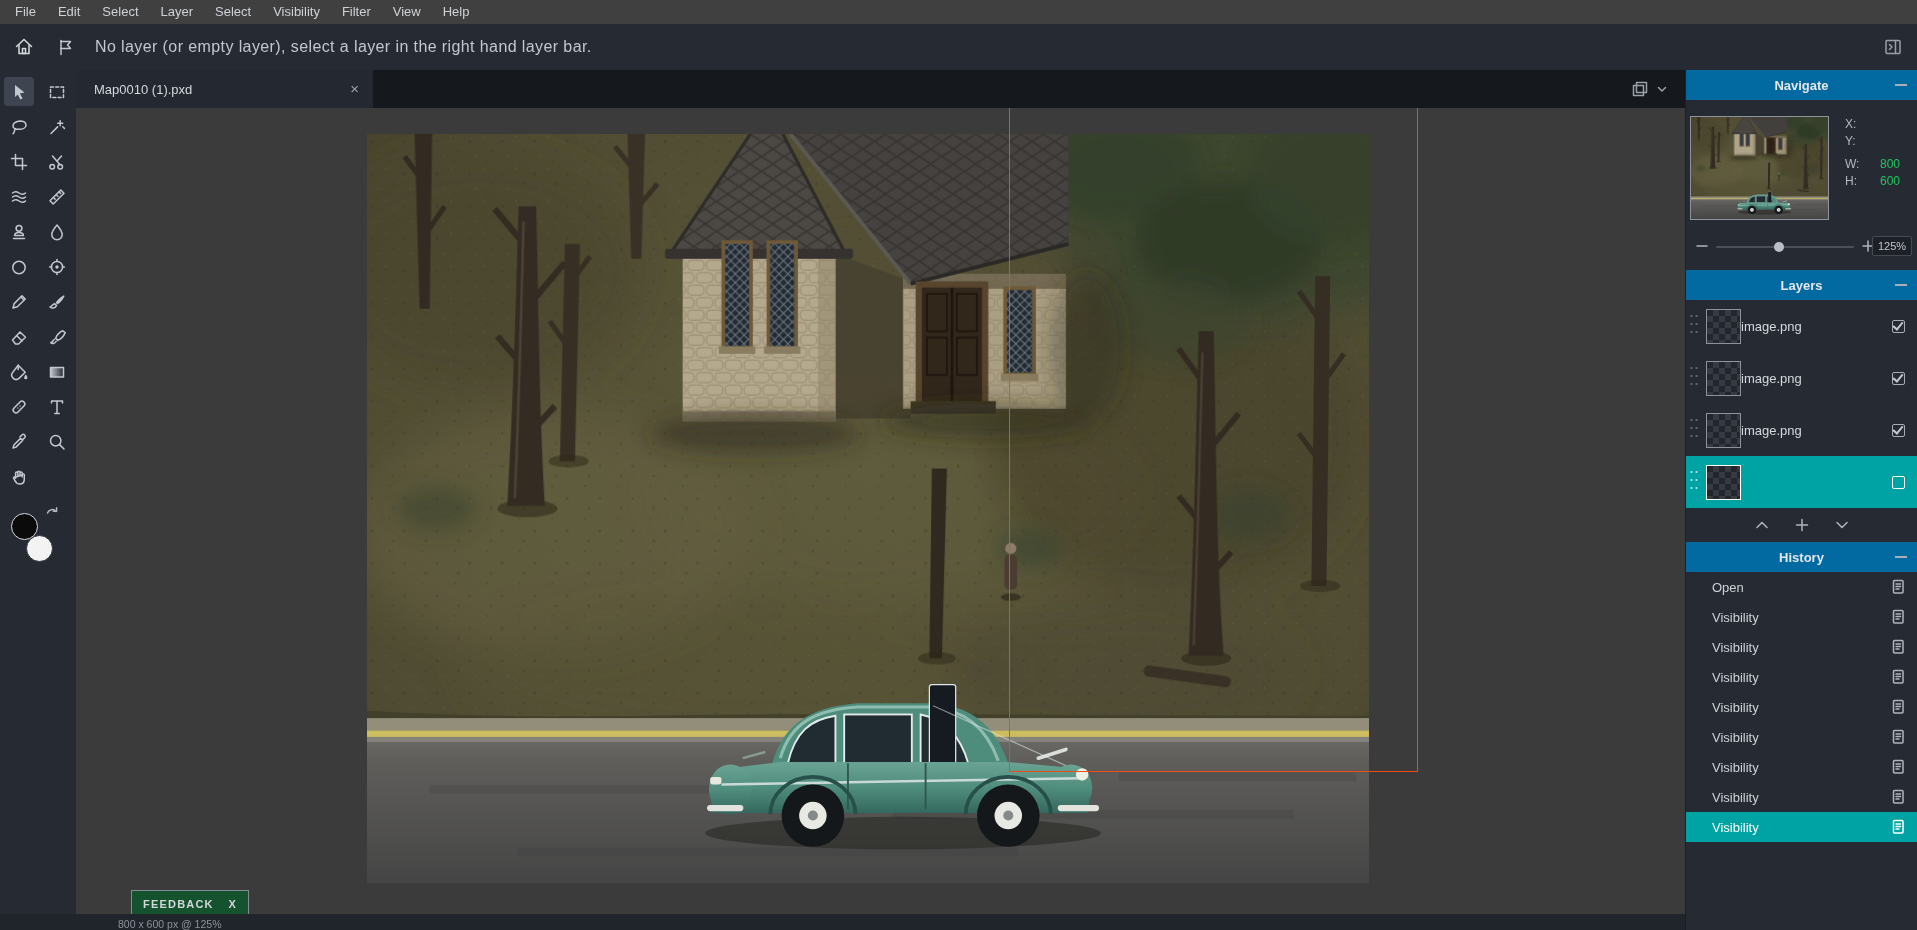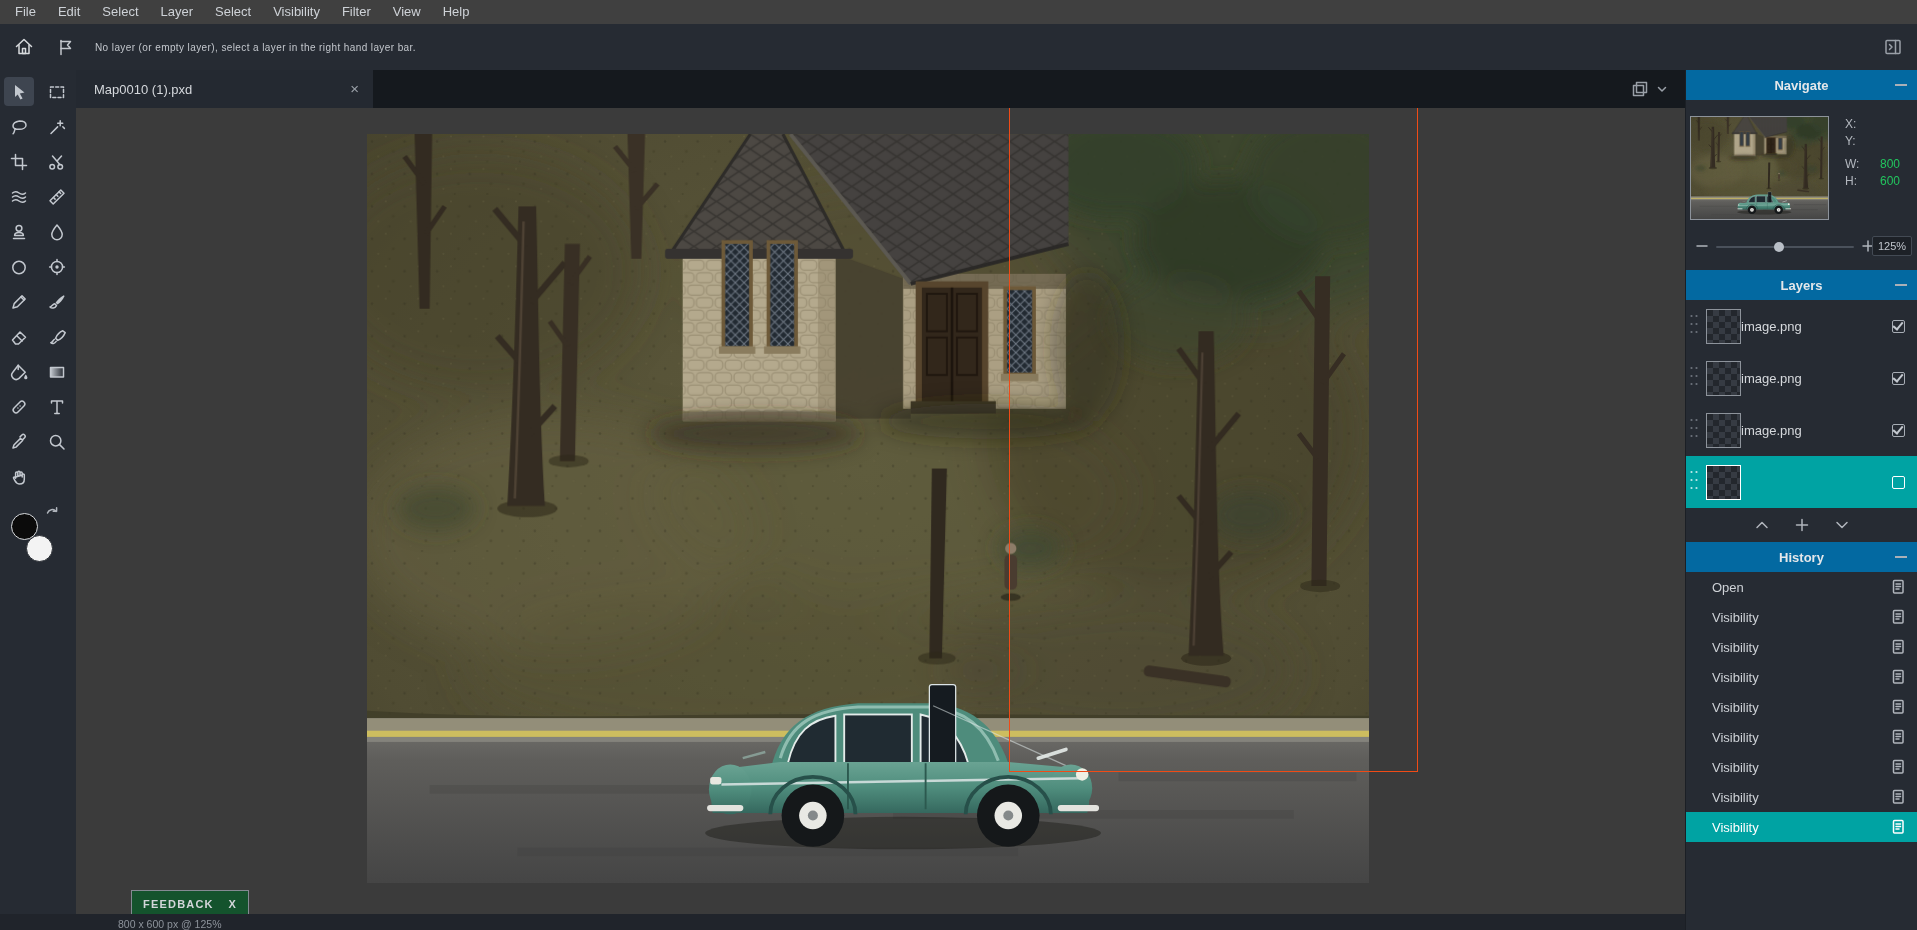--- a/index.html
+++ b/index.html
@@ -9,21 +9,21 @@
     font-family:"Liberation Sans","DejaVu Sans",sans-serif;
   }
   svg.ic{stroke:currentColor;fill:none;stroke-width:1.5;stroke-linecap:round;stroke-linejoin:round;display:block}
   
   .menubar{position:absolute;left:0;top:0;width:100%;height:24px;background:#404040;display:flex;align-items:center;padding-left:4px;box-sizing:border-box;z-index:6}
   .mitem{padding:0 11px;font-size:13px;line-height:24px;color:#ced2d7;cursor:default}
   
   .infobar{position:absolute;left:0;top:24px;width:100%;height:46px;background:#262b33;display:flex;align-items:center;z-index:5}
   .home-btn{margin-left:13px;color:#d7dadd;cursor:pointer}
   .flag-btn{margin-left:20px;color:#c3c7cd;cursor:pointer}
-  .info-msg{margin-left:20px;font-size:10px;letter-spacing:.4px;color:#c3c7cd}
+  .info-msg{margin-left:20px;font-size:16px;letter-spacing:.4px;color:#c3c7cd}
   .toggle-panel-btn{position:absolute;right:14px;top:13px;color:#9aa0a8;cursor:pointer}
   
   .tabbar{position:absolute;left:76px;top:70px;width:1609px;height:41px;background:#15191e}
   .tab{position:absolute;left:0;top:0;width:297px;height:38px;background:#242931;display:flex;align-items:center;justify-content:space-between;padding:0 14px 0 18px;box-sizing:border-box;cursor:pointer}
   .tab-label{font-size:13px;color:#d5d8dc}
   .tab-close{font-size:15px;color:#9aa0a8;cursor:pointer;line-height:38px}
   .tab-actions{position:absolute;right:16px;top:0;height:38px;display:flex;align-items:center;gap:5px;color:#9aa0a8}
   .tab-actions > *{cursor:pointer}
   
   .toolbar{position:absolute;left:0;top:70px;width:76px;height:844px;background:#262b33;z-index:4}

